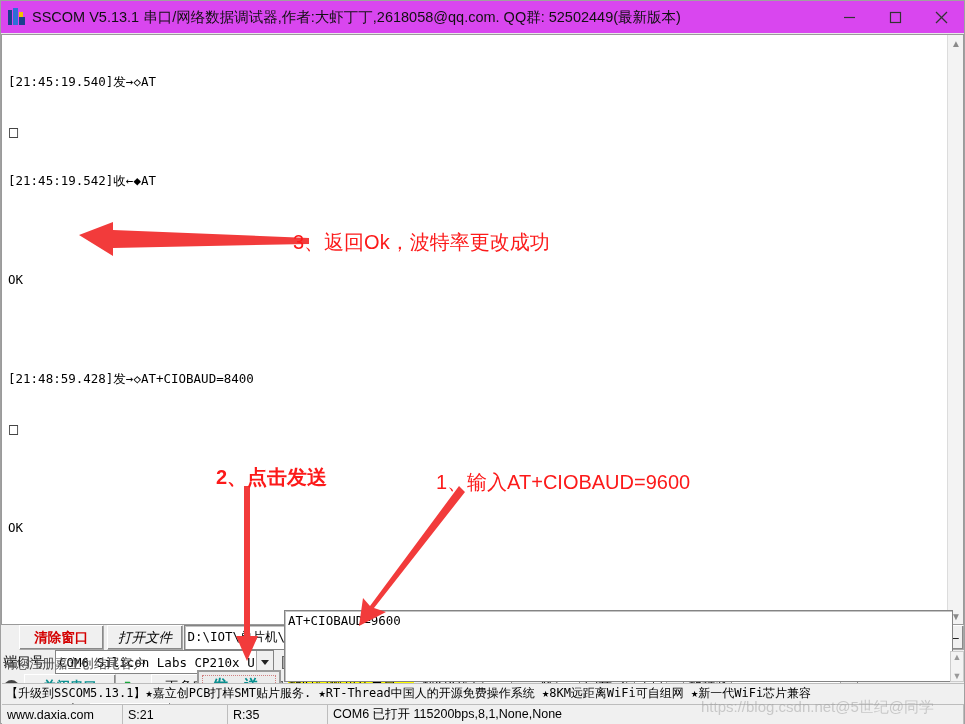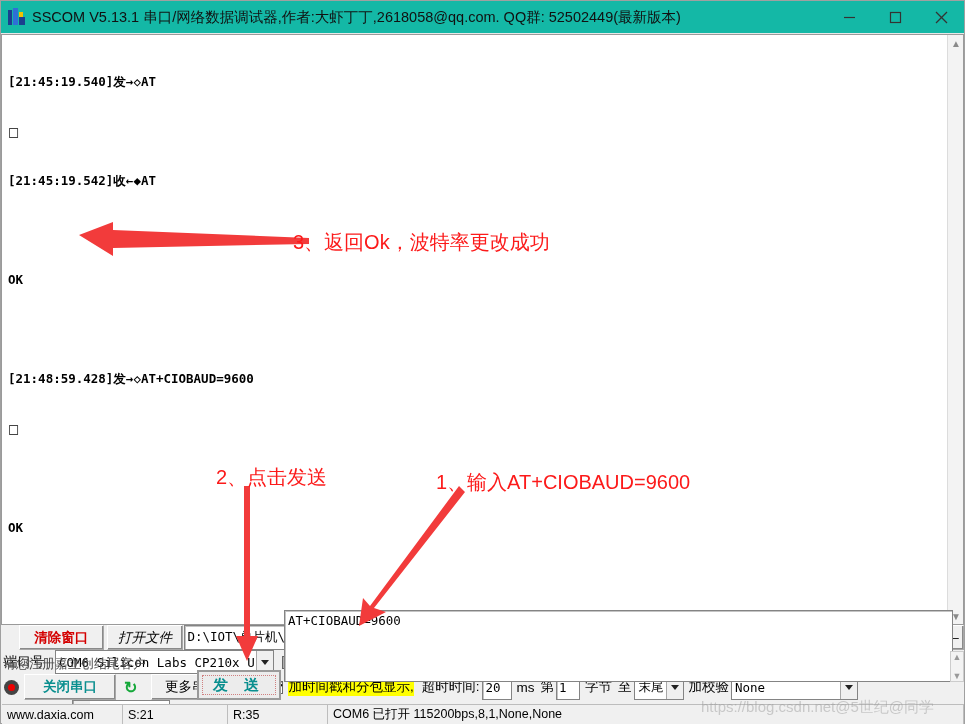--- a/index.html
+++ b/index.html
@@ -9,21 +9,21 @@
     font-family: "Liberation Sans", sans-serif;
     font-size: 12px;
     background: #ffffff;
     overflow: hidden;
     position: relative;
   }
   .app { width:965px; height:724px; position:relative; background:#f0f0f0; display:flex; flex-direction:column; border:1px solid #a0a0a0;}
 
   
   .titlebar{
-    height:33px; background:#14b8a6; display:flex; align-items:center;
+    height:33px; background:#d946ef; display:flex; align-items:center;
     border-bottom:1px solid #e8e8e8; flex:0 0 33px; position:relative;
   }
   .app-icon{ width:18px;height:18px;margin-left:7px;margin-right:6px;position:relative;flex:0 0 18px;}
   .app-icon i{position:absolute;display:block;}
   .i1{left:0;top:2px;width:4px;height:15px;background:#1b3f8f;}
   .i2{left:5px;top:0px;width:5px;height:17px;background:#2e6fd6;}
   .i3{left:11px;top:4px;width:4px;height:13px;background:#f2c200;}
   .i4{left:11px;top:9px;width:6px;height:8px;background:#1b3f8f;}
   .title-text{ font-size:14.5px; color:#111; white-space:nowrap; letter-spacing:0px;}
   .win-btns{ position:absolute; right:0; top:0; height:33px; display:flex; }
@@ -37,21 +37,21 @@
   }
   .menu-item{ font-size:14px; color:#000; padding:2px 9px; white-space:nowrap;}
 
   
   .term-wrap{ flex:1 1 auto; position:relative; background:#ffffff; border:1px solid #9a9a9a; margin:0 0 0 0; display:flex;}
   .term{
     flex:1 1 auto; position:relative; overflow:hidden; background:#fff;
     font-family:"DejaVu Sans Mono","Liberation Mono",monospace; font-size:12.5px;
     padding:6px 6px 0 6px; line-height:16.5px; color:#000; white-space:pre;
   }
-  .term .ln{ height:16.5px;font-weight:bold; }
+  .term .ln{ height:16.5px; }
   .sq{ font-family:"DejaVu Sans",sans-serif; font-size:12px;}
   .vscroll{ width:16px; background:#f3f3f3; border-left:1px solid #dcdcdc; position:relative; flex:0 0 16px;}
   .vscroll .arr{ position:absolute; left:0; width:16px; height:16px; display:flex;align-items:center;justify-content:center;color:#8a8a8a;font-size:10px;}
   .vscroll .arr.up{top:0;}
   .vscroll .arr.dn{bottom:0;}
 
   
   .anno{ position:absolute; color:#fc1a1a; font-size:20px; white-space:nowrap; font-family:"Liberation Sans",sans-serif; z-index:40;}
   .arrow-svg{ position:absolute; z-index:39; pointer-events:none;}
 
@@ -142,21 +142,21 @@
 
 
   <div class="term-wrap">
     <div class="term">
       <div class="ln">[21:45:19.540]发→◇AT</div>
       <div class="ln sq">□</div>
       <div class="ln">[21:45:19.542]收←◆AT</div>
       <div class="ln"></div>
       <div class="ln">OK</div>
       <div class="ln"></div>
-      <div class="ln">[21:48:59.428]发→◇AT+CIOBAUD=9600</div>
+      <div class="ln">[21:48:59.428]发→◇AT+CIOBAUD=8400</div>
       <div class="ln sq">□</div>
       <div class="ln"></div>
       <div class="ln">OK</div>
     </div>
     <div class="vscroll">
       <div class="arr up">▲</div>
       <div class="arr dn">▼</div>
     </div>
   </div>
 
@@ -269,34 +269,37 @@
   <div class="tiny-scroll" style="position:absolute;left:949px;top:650px;width:14px;height:31px;">
     <div>▲</div>
     <div>▼</div>
   </div>
 
   <div style="position:absolute;left:2px;top:645px;width:180px;height:36px;display:flex;flex-direction:column;justify-content:center;line-height:16px;color:#4a4a4a;font-size:13px;">
     <div>请您注册嘉立创结尾客户</div>
   </div>
   <div class="sendbtn" style="position:absolute;left:196px;top:645px;width:84px;height:30px;margin-top:24px;">发 送</div>
 
+  <div class="promo" style="position:absolute;left:1px;top:682px;width:962px;">
+    <span>【升级到SSCOM5.13.1】★嘉立创PCB打样SMT贴片服务. ★RT-Thread中国人的开源免费操作系统 ★8KM远距离WiFi可自组网 ★新一代WiFi芯片兼容</span>
+  </div>
 
   <div class="statusbar" style="position:absolute;left:1px;top:703px;width:962px;">
     <div class="st" style="width:121px;">www.daxia.com</div>
     <div class="st" style="width:105px;">S:21</div>
     <div class="st" style="width:100px;">R:35</div>
     <div class="st" style="flex:1 1 auto;">COM6 已打开 115200bps,8,1,None,None</div>
   </div>
 
   <div class="anno" style="left:292px;top:228px;">3、返回Ok，波特率更改成功</div>
   <svg class="arrow-svg" style="left:78px;top:215px;" width="230" height="40" viewBox="0 0 230 40">
     <polygon points="0,19 34,6 34,14 230,22 230,28 34,32 34,40" fill="#f23b3b"></polygon>
   </svg>
 
-  <div class="anno" style="left:215px;top:463px;">2、点击发送</div>
+  <div class="anno" style="left:215px;top:463px;font-weight:bold;">2、点击发送</div>
   <svg class="arrow-svg" style="left:232px;top:485px;" width="30" height="175" viewBox="0 0 30 175">
     <polygon points="11,0 17,0 17,150 25,150 14,175 3,150 11,150" fill="#f23b3b"></polygon>
   </svg>
 
   <div class="anno" style="left:435px;top:468px;">1、输入AT+CIOBAUD=9600</div>
   <svg class="arrow-svg" style="left:340px;top:485px;" width="130" height="140" viewBox="0 0 130 140">
     <polygon points="118,0 124,6 33,122 45,126 18,140 22,112 29,120" fill="#f23b3b"></polygon>
   </svg>
 
   <div class="wm">https://blog.csdn.net@5世纪@同学</div>

